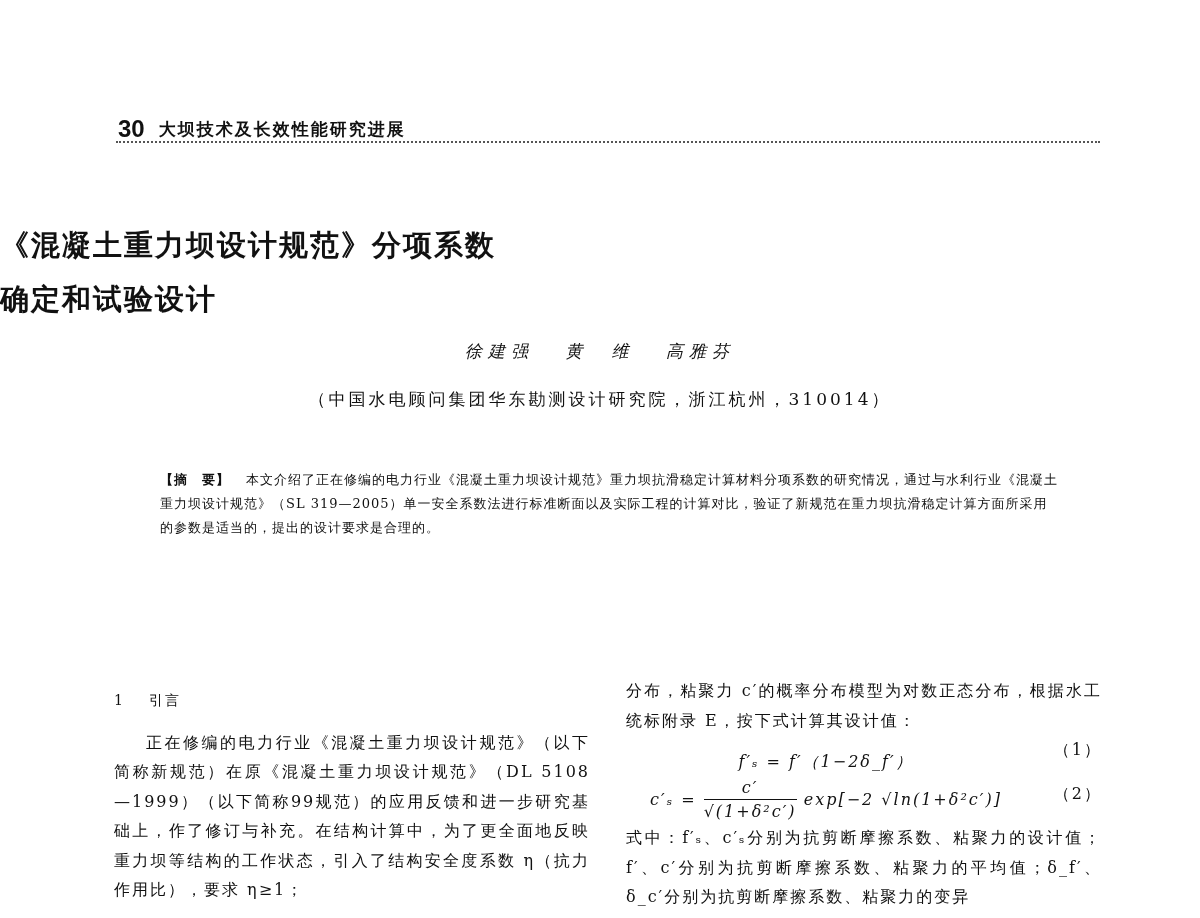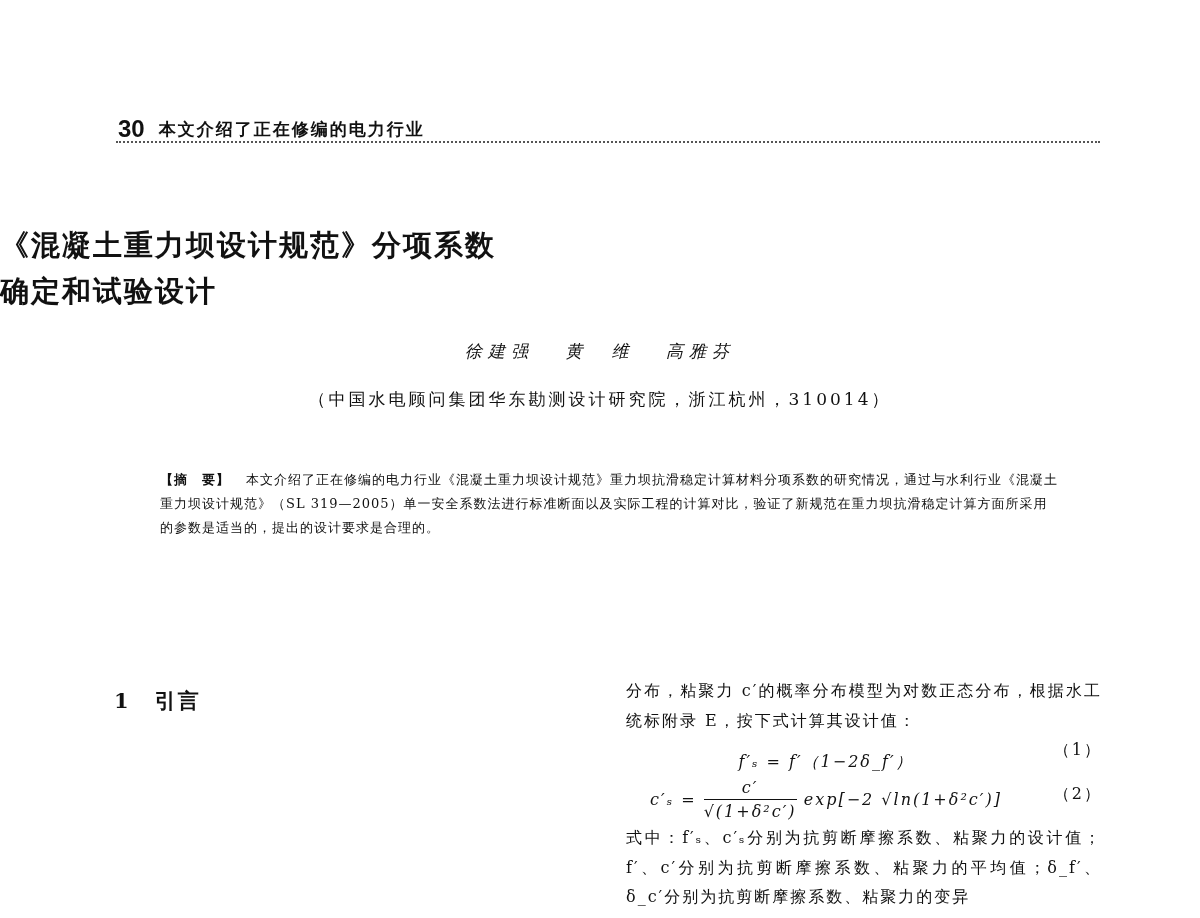--- a/index.html
+++ b/index.html
@@ -15,21 +15,21 @@
   .journal { font-family: "DejaVu Sans", sans-serif; font-size: 17px; font-weight: bold; letter-spacing: 2px; }
   .head-rule {
     position: absolute; left: 116px; top: 141px; width: 984px; height: 0;
     border-top: 2px dotted #555;
   }
   .title {
     position: absolute; left: 0; width: 1200px; 
     font-family: "DejaVu Sans", sans-serif; font-weight: bold; font-size: 29px; letter-spacing: 2px;
   }
   .title.l1 { top: 226px; }
-  .title.l2 { top: 272px; }
+  .title.l2 { top: 280px; }
   .authors {
     position: absolute; top: 340px; left: 0; width: 1200px; text-align: center;
     font-family: "DejaVu Serif", serif; font-style: italic; font-size: 17px; letter-spacing: 6px;
   }
   .authors span { margin: 0 10px; }
   .affil {
     position: absolute; top: 388px; left: 0; width: 1200px; text-align: center;
     font-size: 17px; letter-spacing: 3px;
   }
   .abstract {
@@ -37,39 +37,39 @@
     font-size: 13px; line-height: 24px; letter-spacing: 1px;
   }
   .abstract .lbl { font-weight: bold; font-family: Liberation Sans, sans-serif; margin-right: 16px; }
   .col {
     position: absolute; top: 676px; width: 476px;
     font-size: 16px; line-height: 29.5px; letter-spacing: 2px; text-align: justify;
   }
   .col.left { left: 114px; }
   .col.right { left: 626px; }
   .sec-head {
-    font-family: "DejaVu Sans", sans-serif; font-weight: bold; font-size: 21px;
+    font-family: "DejaVu Sans", sans-serif; font-weight: normal; font-size: 14px;
     margin: 10px 0 12px 0; letter-spacing: 2px;
   }
   .sec-head .num { font-family: "DejaVu Serif", serif; margin-right: 24px; }
   .indent { text-indent: 2em; }
   .eq-row { position: relative; height: 30px; }
   .eq { position: absolute; left: 0; width: 400px; text-align: center; font-style: italic; margin-top: 12px; }
   .eq-no { position: absolute; right: 0; top: 0; }
   .eq2 { height: 58px; }
   .frac { display: inline-block; vertical-align: middle; text-align: center; }
   .frac .num-t { display: block; border-bottom: 1px solid #111; padding: 0 6px; line-height: 22px; }
   .frac .den-t { display: block; line-height: 24px; }
 </style>
 </head>
 <body>
 
 <div class="running-head">
   <span class="page-num">30</span>
-  <span class="journal">本文介绍了正在修编的电力行业</span>
+  <span class="journal">大坝技术及长效性能研究进展</span>
 </div>
 <div class="head-rule"></div>
 
 <div class="title l1">《混凝土重力坝设计规范》分项系数</div>
 <div class="title l2">确定和试验设计</div>
 
 <div class="authors">
   <span>徐建强</span>
   <span>黄　维</span>
   <span>高雅芬</span>
@@ -80,20 +80,21 @@
 <div class="abstract">
   <div>
     <span class="lbl">【摘　要】</span><span>本文介绍了正在修编的电力行业《混凝土重力坝设计规范》重力坝抗滑稳定计算材料分项系数的研究情况，通过与水利行业《混凝土重力坝设计规范》（SL 319—2005）单一安全系数法进行标准断面以及实际工程的计算对比，验证了新规范在重力坝抗滑稳定计算方面所采用的参数是适当的，提出的设计要求是合理的。</span>
   </div>
 </div>
 
 <div class="col left">
   <div class="sec-head">
     <span class="num">1</span><span>引言</span>
   </div>
+  <div class="indent">正在修编的电力行业《混凝土重力坝设计规范》（以下简称新规范）在原《混凝土重力坝设计规范》（DL 5108—1999）（以下简称99规范）的应用反馈和进一步研究基础上，作了修订与补充。在结构计算中，为了更全面地反映重力坝等结构的工作状态，引入了结构安全度系数 η（抗力作用比），要求 η≥1；</div>
 </div>
 
 <div class="col right">
   <div>分布，粘聚力 c′的概率分布模型为对数正态分布，根据水工统标附录 E，按下式计算其设计值：</div>
   <div class="eq-row">
     <div class="eq">f′ₛ = f′（1−2δ_f′）</div>
     <div class="eq-no">（1）</div>
   </div>
   <div class="eq-row eq2">
     <div class="eq" style="font-style:italic;">

